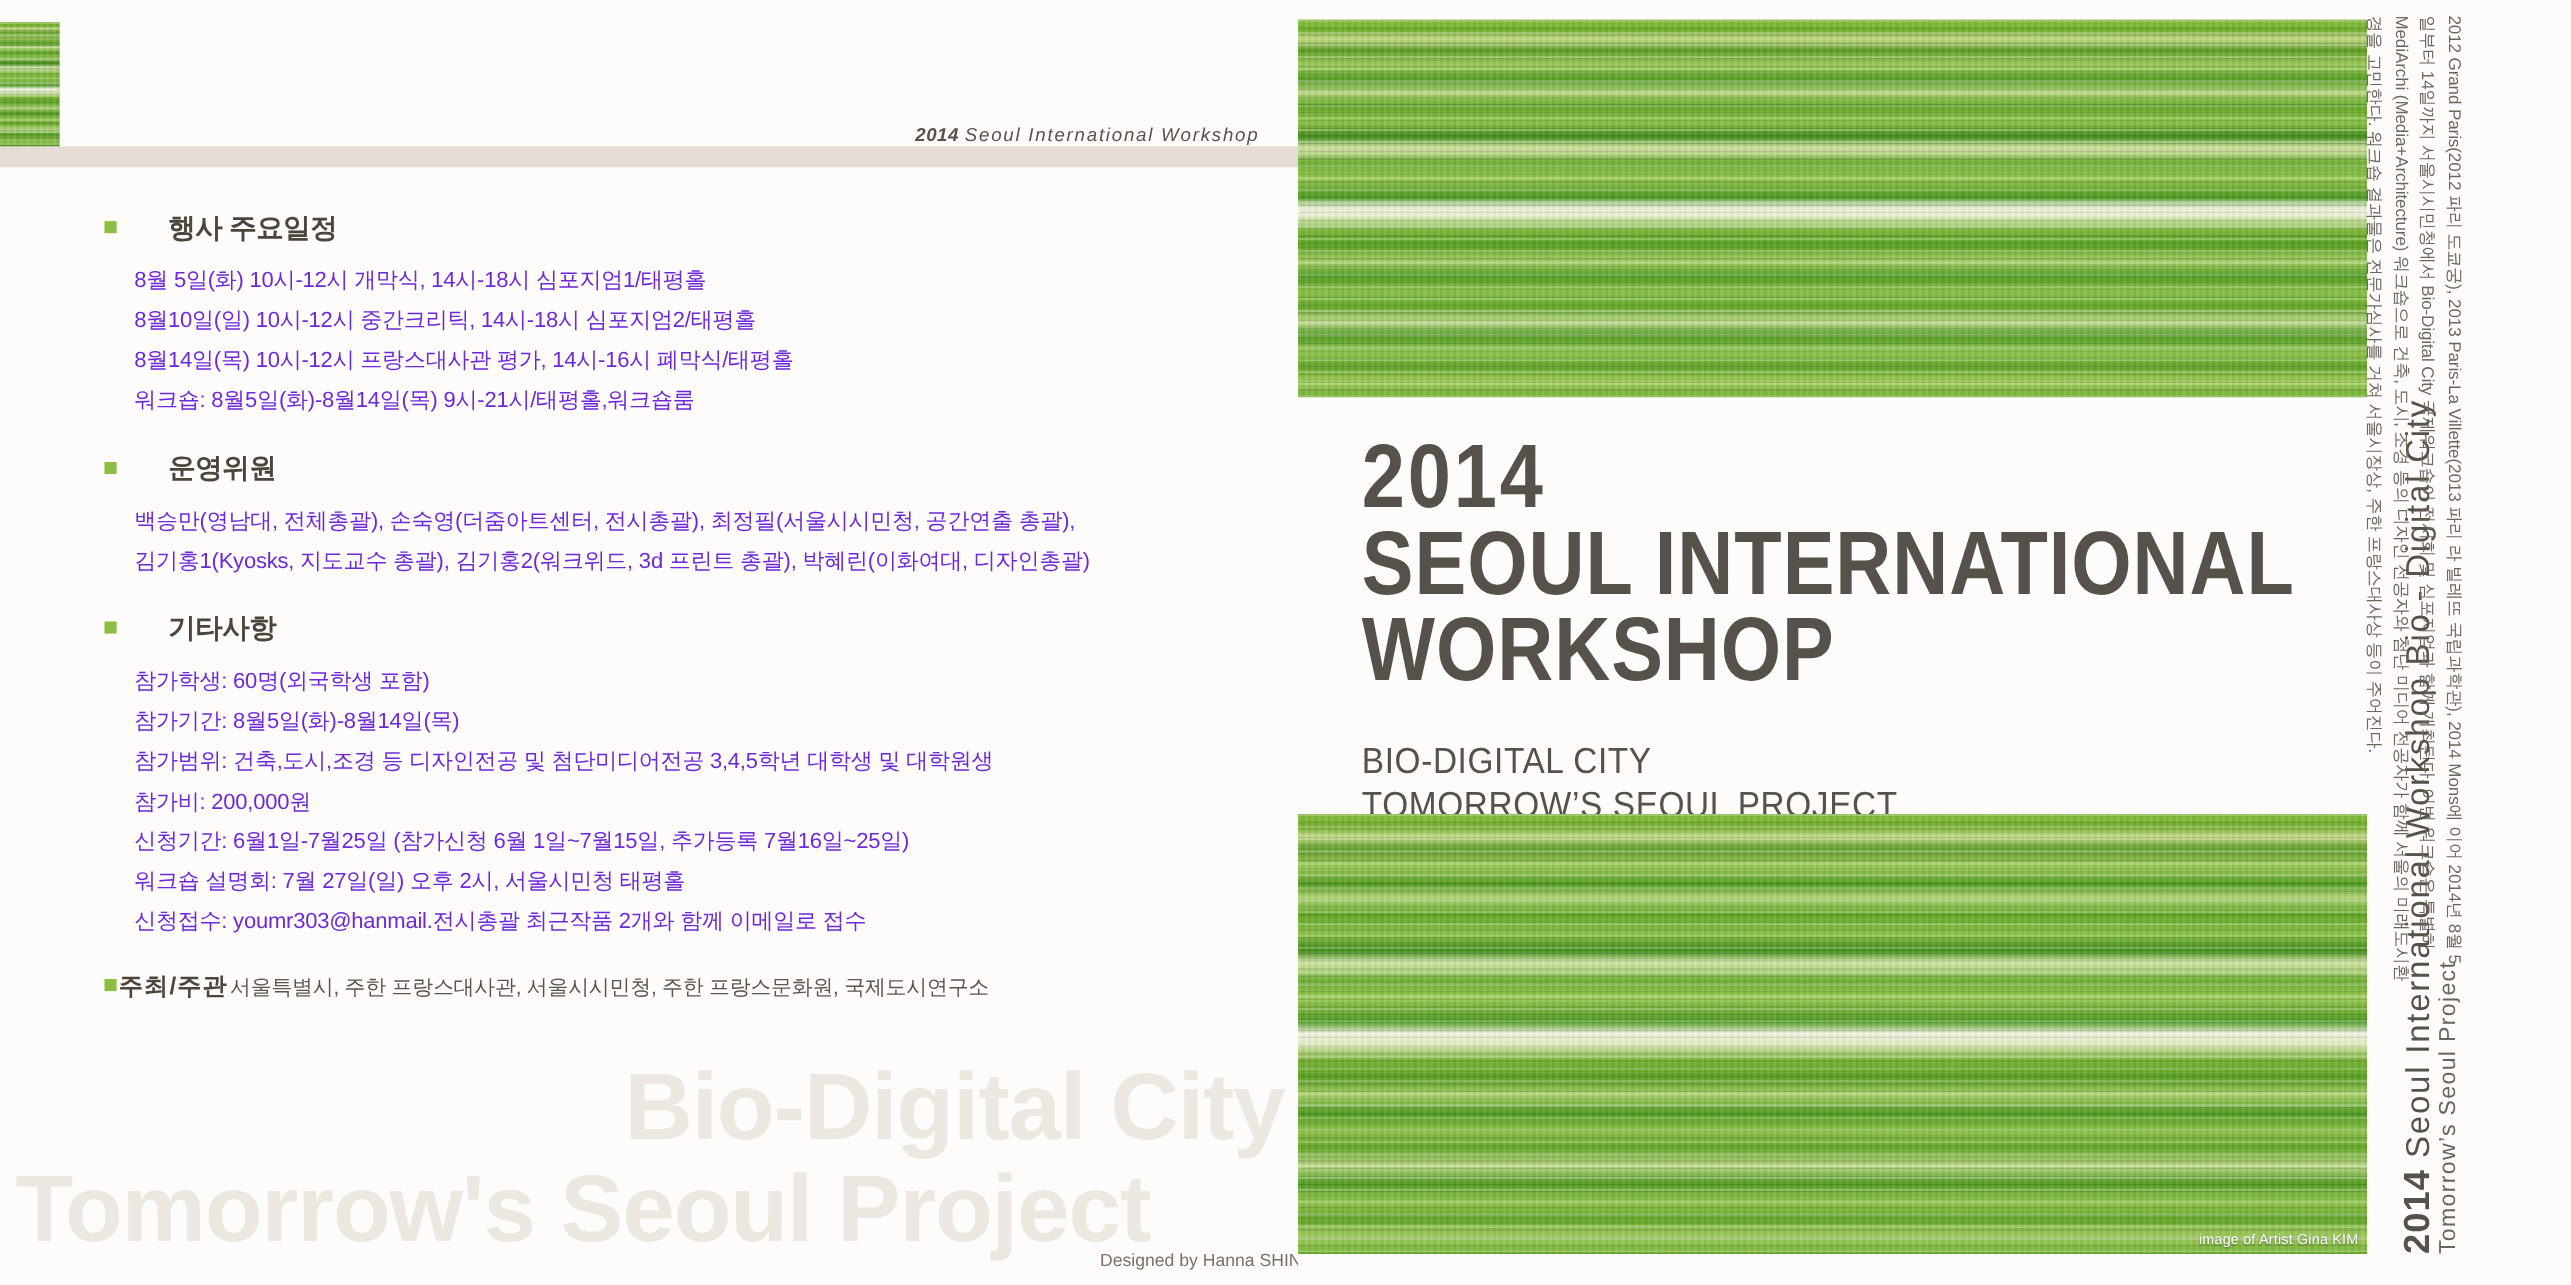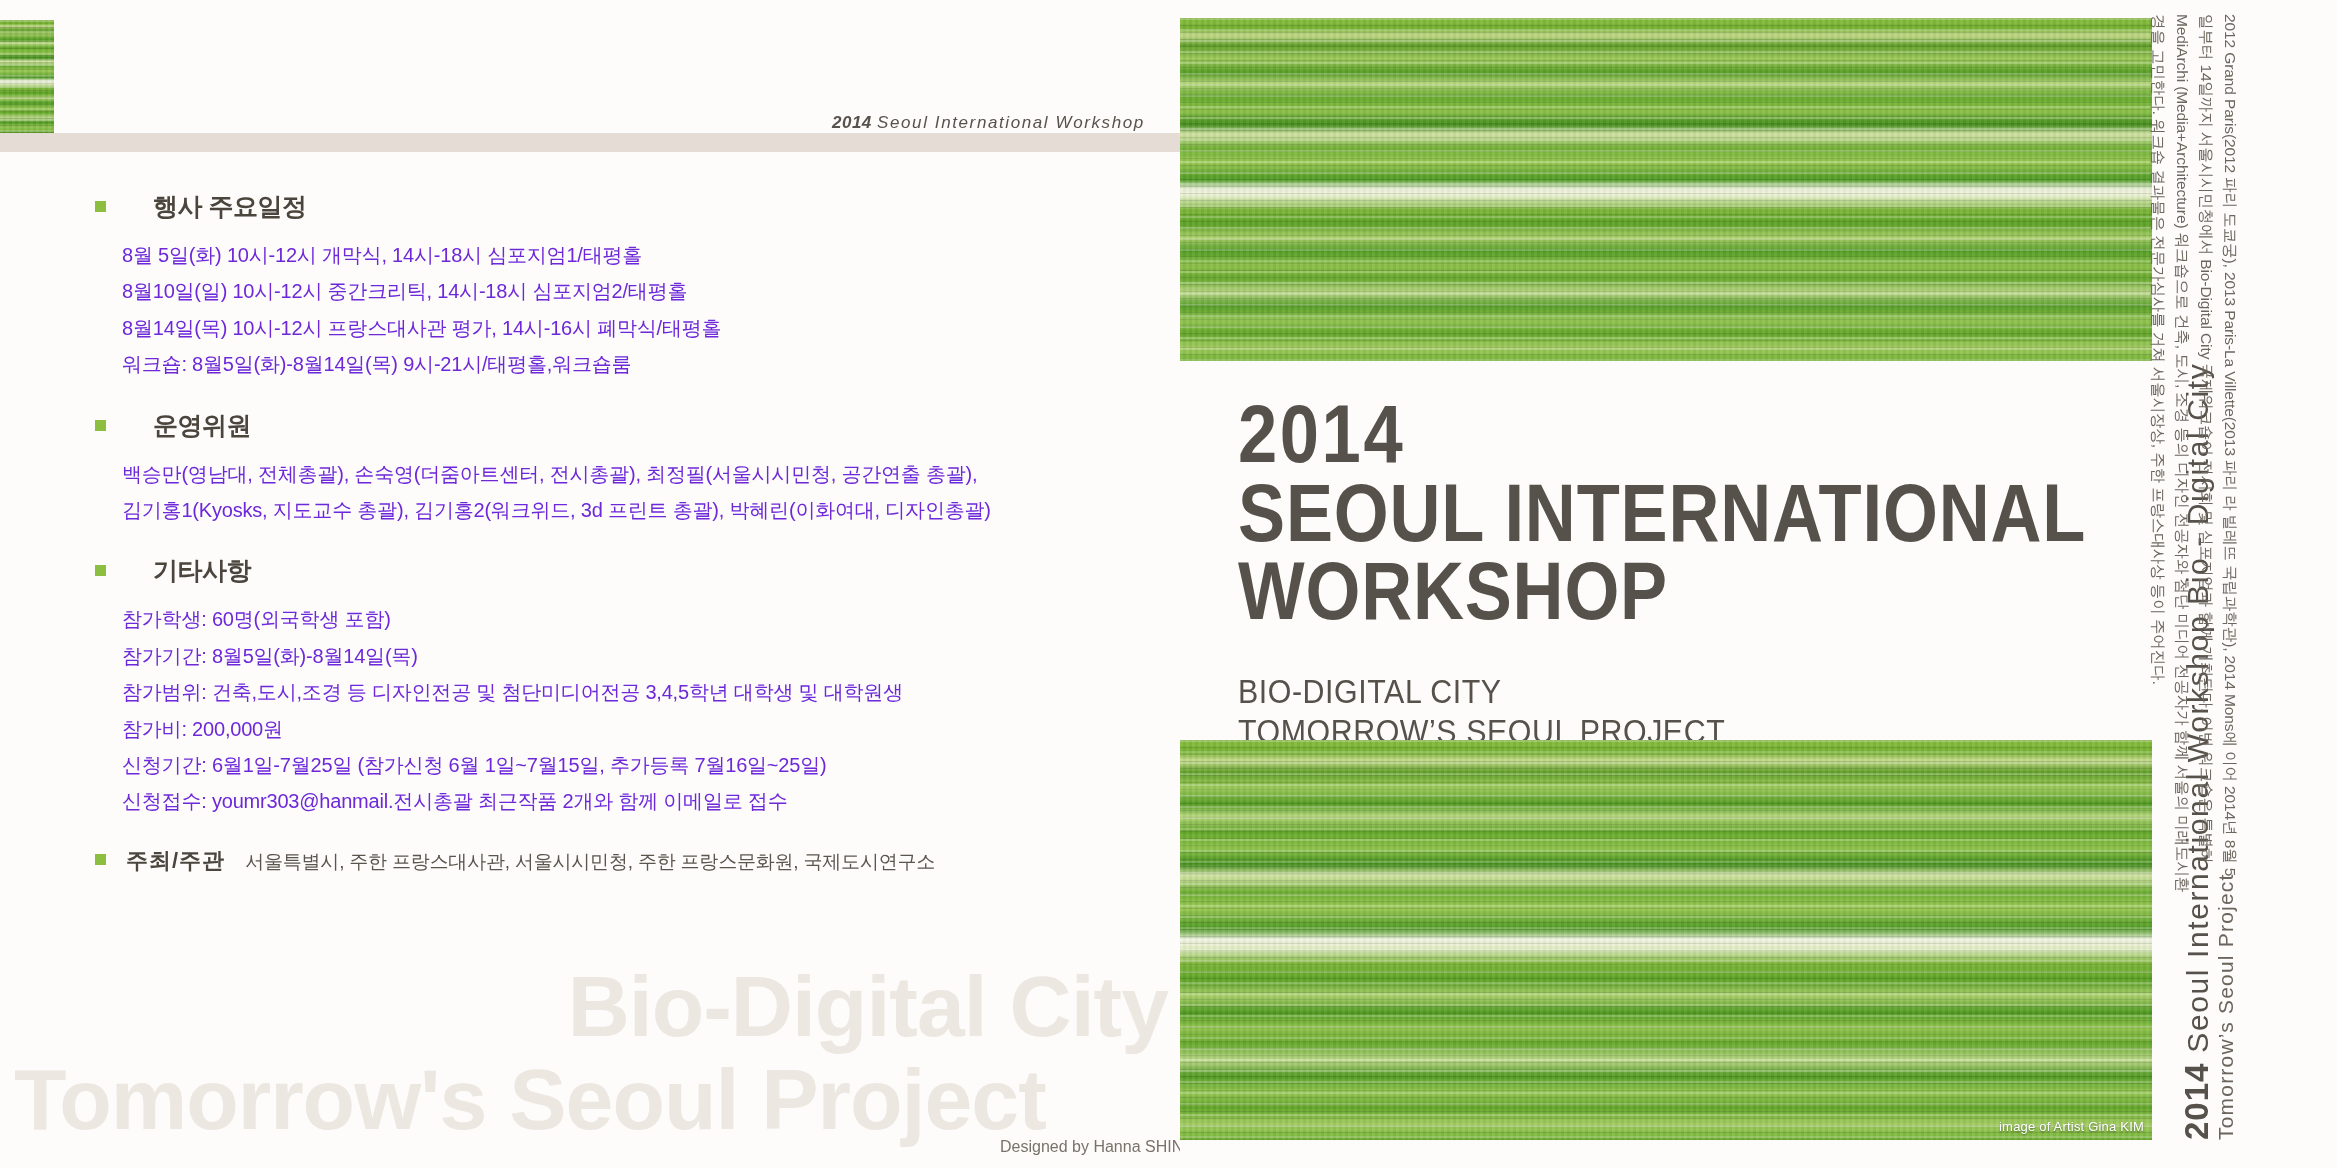--- a/index.html
+++ b/index.html
@@ -145,21 +145,21 @@
     color: #6d28d9;
     line-height: 1.82;
     letter-spacing: -0.2px;
     white-space: nowrap;
   }
 
   
   .inline-sec {
     display: flex;
     align-items: baseline;
-    gap: 20px;
+    gap: 2px;
     margin-left: 95px;
     margin-bottom: 14px;
   }
   .inline-sec .sq { position: relative; top: -3px; }
   .inline-label {
     font-size: 22px;
     font-weight: 700;
     color: #4b453d;
     letter-spacing: 1px;
     white-space: nowrap;
@@ -357,20 +357,21 @@
       <div class="sec-head">
         <span class="sq"></span>
         <span class="sec-title">기타사항</span>
       </div>
       <div class="sec-body">
         <div class="line">참가학생:  60명(외국학생 포함)</div>
         <div class="line">참가기간:  8월5일(화)-8월14일(목)</div>
         <div class="line">참가범위:  건축,도시,조경 등 디자인전공 및 첨단미디어전공 3,4,5학년 대학생 및 대학원생</div>
         <div class="line">참가비: 200,000원</div>
         <div class="line">신청기간:  6월1일-7월25일 (참가신청 6월 1일~7월15일, 추가등록 7월16일~25일)</div>
+        <div class="line">워크숍 설명회: 7월 27일(일) 오후 2시, 서울시민청 태평홀</div>
         <div class="line">신청접수: youmr303@hanmail.전시총괄 최근작품 2개와 함께 이메일로 접수</div>
       </div>
     </div>
 
     <div class="inline-sec">
       <span class="sq"></span>
       <span class="inline-label">주최/주관</span>
       <span class="inline-value">서울특별시, 주한 프랑스대사관, 서울시시민청, 주한 프랑스문화원, 국제도시연구소</span>
     </div>
 

